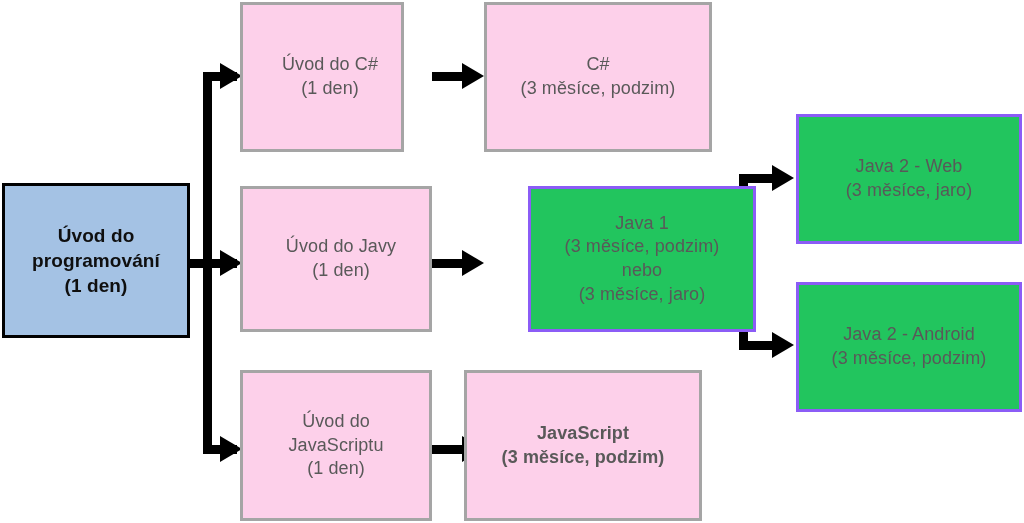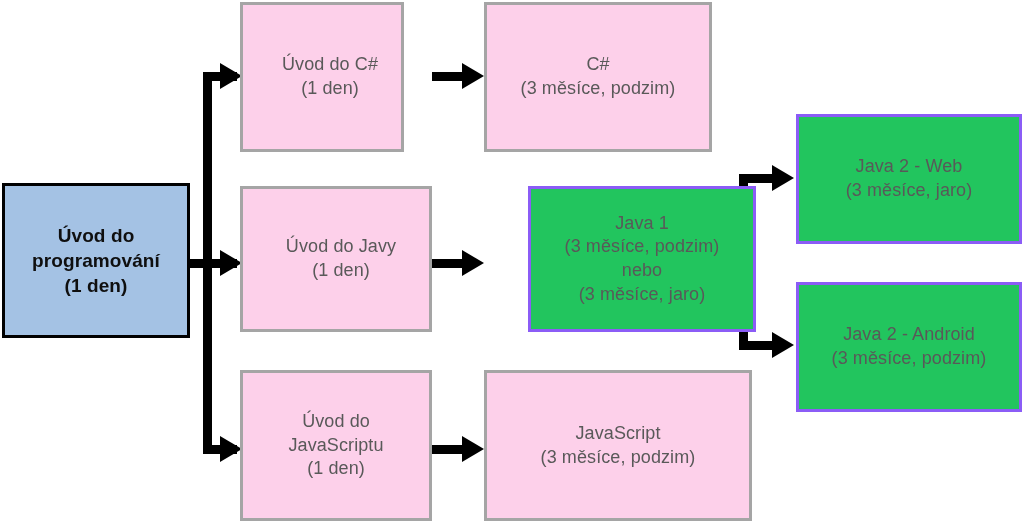--- a/index.html
+++ b/index.html
@@ -135,21 +135,21 @@
 nebo
 (3 měsíce, jaro)</span>
   </div>
 
   <div class="node node-pink" style="left:240px; top:370px; width:192px; height:151px;">
     <span class="node-label">Úvod do
 JavaScriptu
 (1 den)</span>
   </div>
 
-  <div class="node node-pink" style="left:484px; top:370px; width:268px; height:151px;">
+  <div class="node node-pink" style="left:464px; top:370px; width:238px; height:151px;font-weight:bold;">
     <span class="node-label">JavaScript
 (3 měsíce, podzim)</span>
   </div>
 
   <div class="node node-violet" style="left:796px; top:114px; width:226px; height:130px;">
     <span class="node-label">Java 2 - Web
 (3 měsíce, jaro)</span>
   </div>
 
   <div class="node node-violet" style="left:796px; top:282px; width:226px; height:130px;justify-content:flex-end;">

